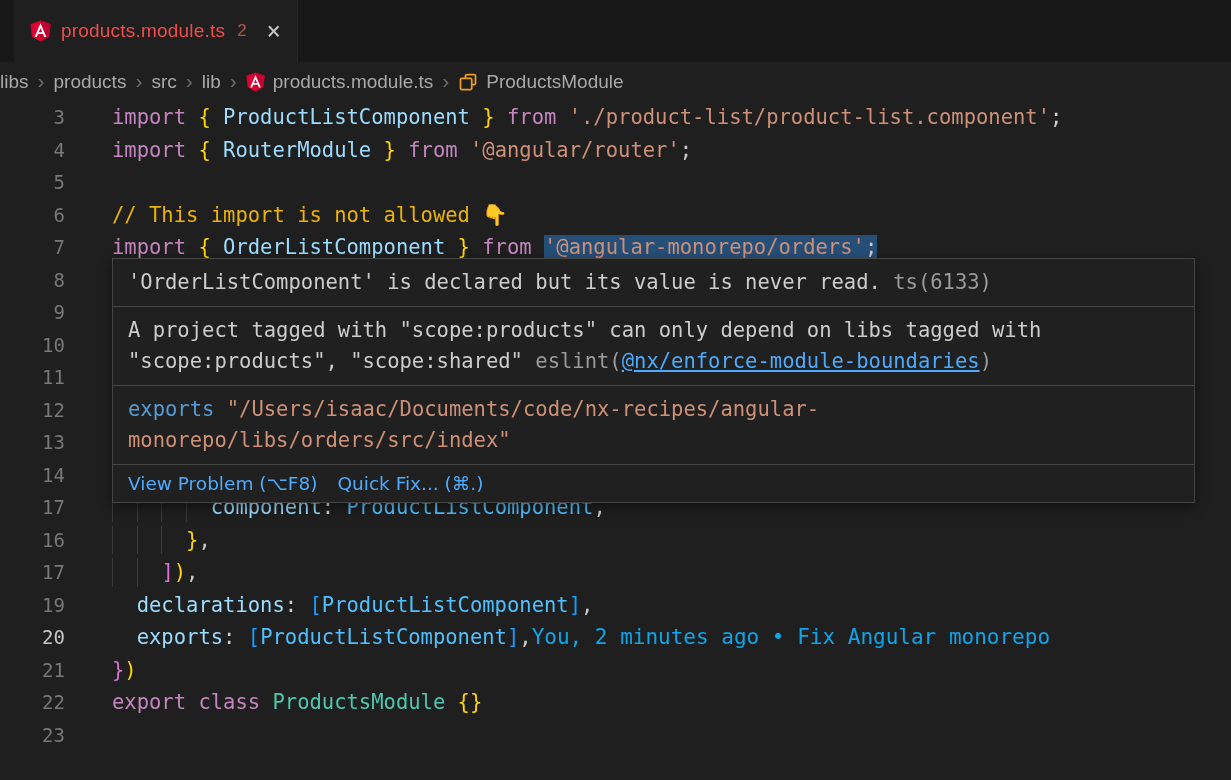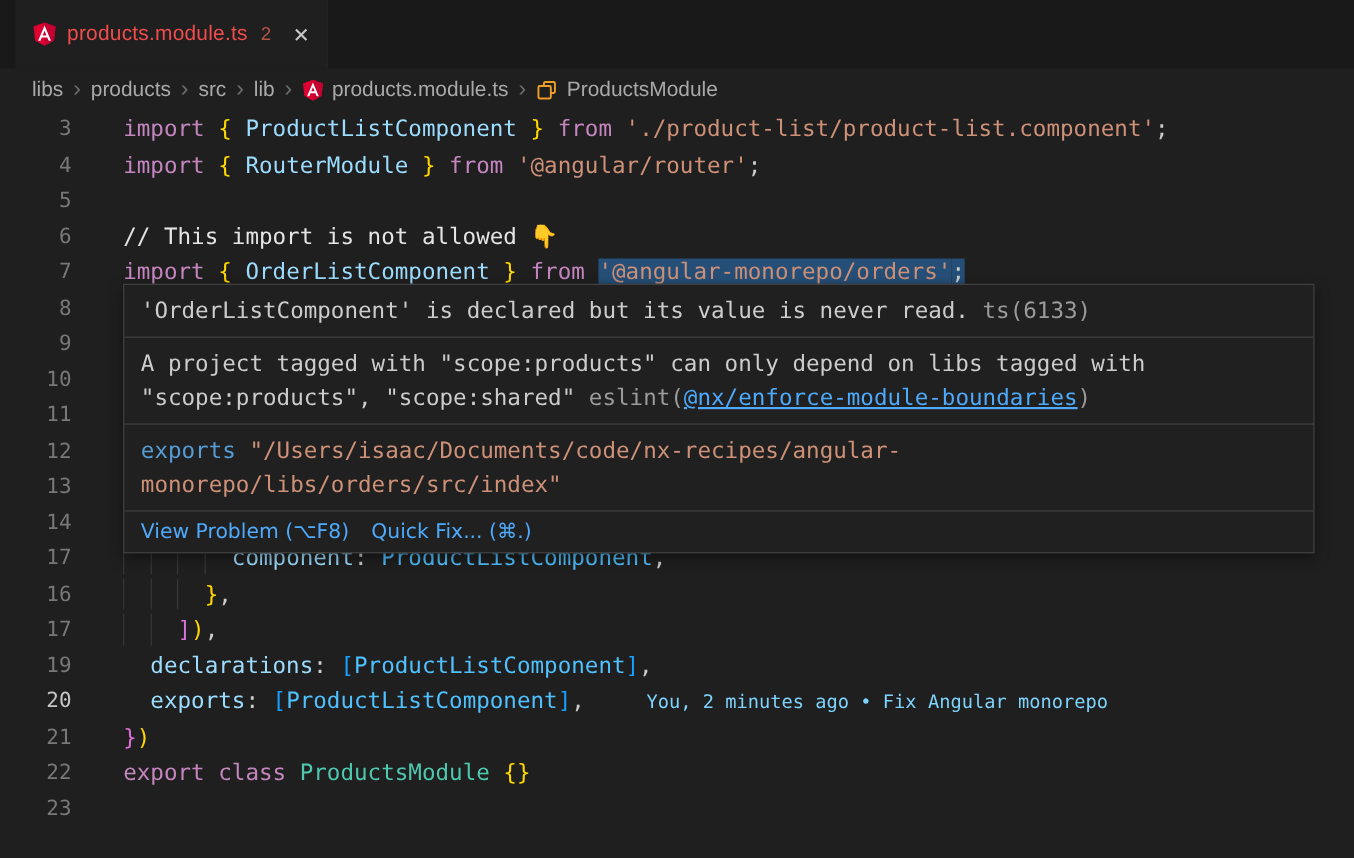--- a/index.html
+++ b/index.html
@@ -44,21 +44,20 @@
     margin-left:10px;
     cursor:pointer;
   }
 
   
   .crumbs {
     height:39px;
     background: var(--bg, #1f1f1f);
     display:flex;
     align-items:center;
-    padding-left:29px;
     gap:9px;
     font: 19px "Liberation Sans", sans-serif;
     color:#a9a9a9;
   }
   .crumbs .sep {
     color:#6e6e6e;
     font-size:21px;
     line-height:1;
     transform: translateY(-1px);
   }
@@ -101,23 +100,22 @@
   .sq {
     text-decoration-line: underline;
     text-decoration-style: wavy;
     text-decoration-color: var(--err, #f14c4c);
     text-decoration-thickness: 1.2px;
     text-underline-offset: 5px;
     text-decoration-skip-ink: none;
   }
   .hl { background:#264f78;text-decoration:underline; }
   .blame {
-    color:#7dd3fc;
-    margin-left:56px;
-    font-size:17px;
+    color:#0ea5e9;
+    font-size:21px;
   }
 
   
   .hover {
     position:absolute;
     left:112px;
     top:157px;
     width:1083px;
     background: var(--hbg, #202020);
     border:1px solid var(--hborder, #454545);
@@ -202,21 +200,21 @@
       <div class="line">
         <div class="ln">4</div>
         <div class="code"><span style="color: rgb(197, 134, 192);">import</span><span style="color: rgb(204, 204, 204);"> </span><span style="color: rgb(255, 215, 0);">{</span><span style="color: rgb(156, 220, 254);"> RouterModule </span><span style="color: rgb(255, 215, 0);">}</span><span style="color: rgb(204, 204, 204);"> </span><span style="color: rgb(197, 134, 192);">from</span><span style="color: rgb(204, 204, 204);"> </span><span style="color: rgb(206, 145, 120);">'@angular/router'</span><span style="color: rgb(204, 204, 204);">;</span></div>
       </div>
       <div class="line">
         <div class="ln">5</div>
         <div class="code"></div>
       </div>
       <div class="line">
         <div class="ln">6</div>
-        <div class="code"><span style="color: #e5e5e5; text-align: center;">// This import is not allowed </span><span style="color: rgb(245, 197, 66);">👇</span></div>
+        <div class="code"><span style="color: #eab308; text-align: center;">// This import is not allowed </span><span style="color: rgb(245, 197, 66);">👇</span></div>
       </div>
       <div class="line">
         <div class="ln">7</div>
         <div class="code"><span class="sq"><span style="color: rgb(197, 134, 192);">import</span><span style="color: rgb(204, 204, 204);"> </span><span style="color: rgb(255, 215, 0);">{</span><span style="color: rgb(156, 220, 254);"> OrderListComponent </span><span style="color: rgb(255, 215, 0);">}</span><span style="color: rgb(204, 204, 204);"> </span><span style="color: rgb(197, 134, 192);">from</span><span style="color: rgb(204, 204, 204);"> </span><span class="hl" style="color: rgb(206, 145, 120);">'@angular-monorepo/orders'</span><span class="hl" style="color: rgb(204, 204, 204);">;</span></span></div>
       </div>
       <div class="line">
         <div class="ln">8</div>
         <div class="code"></div>
       </div>
       <div class="line">

